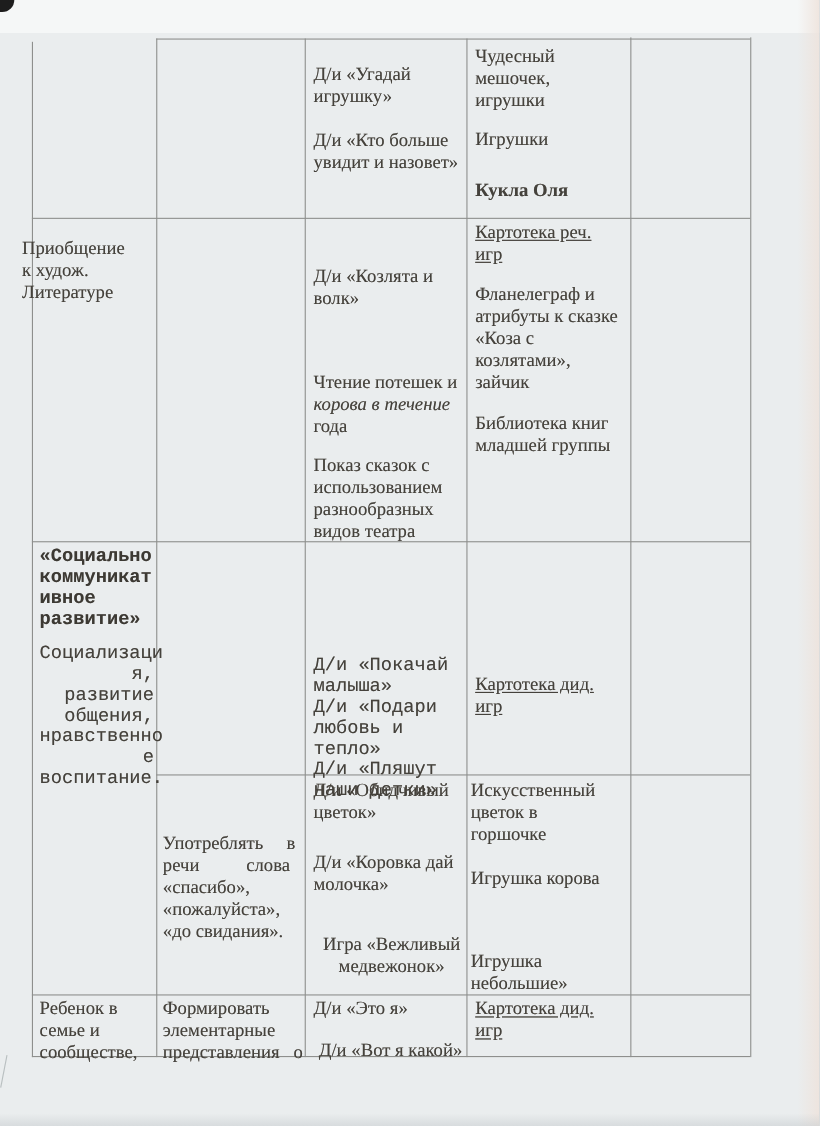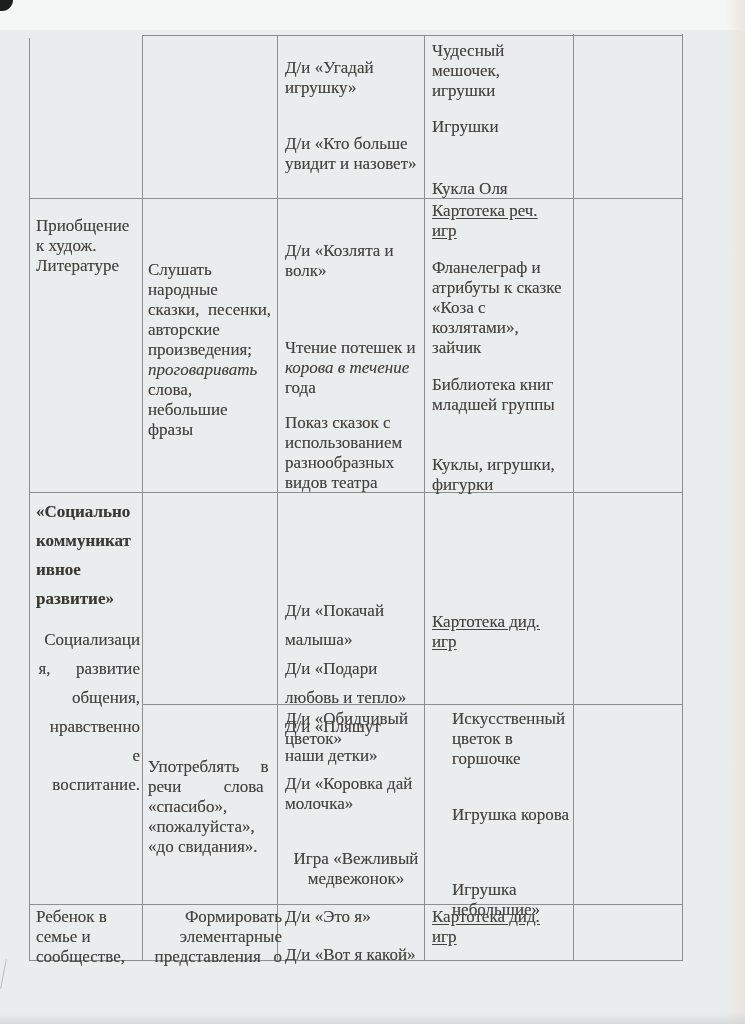--- a/index.html
+++ b/index.html
@@ -15,24 +15,24 @@
   .right-strip{position:absolute;right:0;top:0;width:20px;height:100%;background:linear-gradient(to right,rgba(239,229,222,0),rgba(238,227,220,0.9));}
   .bottom-edge{position:absolute;left:0;bottom:0;width:100%;height:12px;background:linear-gradient(to bottom,rgba(203,208,210,0),rgba(200,205,208,0.55));}
   .page-curl{position:absolute;left:3px;top:959px;width:1px;height:30px;background:#b8bebf;transform:rotate(11deg);}
   .vl{position:absolute;width:1px;background:#8e8f8d;}
   .hl{position:absolute;height:1px;background:#8e8f8d;}
   .cell{position:absolute;}
   .para{white-space:pre-wrap;}
   .it{font-style:italic;}
   .bold{font-weight:bold;color:#3c3933;}
   .ul{text-decoration:underline;text-underline-offset:2px;}
-  .lh21{line-height:29px;}
+  .lh21{line-height:19px;font-family:Liberation Mono, monospace;}
   .mt12{margin-top:12px;text-align:right;} .mt15{margin-top:15px;} .mt16{margin-top:16px;}
-  .mt17{margin-top:17px;} .mt18{margin-top:18px;} .mt20{margin-top:36px;}
-  .mt25{margin-top:25px;} .mt35{margin-top:35px;text-align:center;} .mt38{margin-top:42px;}
+  .mt17{margin-top:17px;} .mt18{margin-top:18px;text-align:center;} .mt20{margin-top:20px;}
+  .mt25{margin-top:25px;} .mt35{margin-top:35px;text-align:center;} .mt38{margin-top:26px;font-weight:bold;}
   .mt40{margin-top:40px;} .mt55{margin-top:55px;} .mt57{margin-top:57px;}
 </style>
 </head>
 <body>
 
 <div class="page">
 
   <div class="top-band"></div>
   <div class="scan-corner"></div>
   <div class="right-strip"></div>
@@ -59,35 +59,24 @@
 увидит и назовет»</div>
   </div>
   <div class="cell" style="left:432px;top:41px;width:140px;">
     <div class="para">Чудесный
 мешочек,
 игрушки</div>
     <div class="para mt16">Игрушки</div>
     <div class="para mt38">Кукла Оля</div>
   </div>
 
-  <div class="cell" style="left:36px;top:216px;width:104px;">
+  <div class="cell" style="left:20px;top:216px;width:104px;">
     <div class="para">Приобщение
 к худож.
 Литературе</div>
-  </div>
-  <div class="cell" style="left:148px;top:260px;width:128px;">
-    <div class="para"><span>Слушать
-народные
-сказки,  песенки,
-авторские
-произведения;
-</span><span class="it">проговаривать</span><span>
-слова,
-небольшие
-фразы</span></div>
   </div>
   <div class="cell" style="left:285px;top:241px;width:142px;">
     <div class="para">Д/и «Козлята и
 волк»</div>
     <div class="para mt57"><span>Чтение потешек и
 </span><span class="it">корова в течение</span><span>
 года</span></div>
     <div class="para mt15">Показ сказок с
 использованием
 разнообразных
@@ -96,22 +85,20 @@
   <div class="cell" style="left:432px;top:201px;width:142px;">
     <div class="para ul">Картотека реч.
 игр</div>
     <div class="para mt17">Фланелеграф и
 атрибуты к сказке
 «Коза с
 козлятами»,
 зайчик</div>
     <div class="para mt17">Библиотека книг
 младшей группы</div>
-    <div class="para mt40">Куклы, игрушки,
-фигурки</div>
   </div>
 
   <div class="cell lh21" style="left:36px;top:497px;width:104px;">
     <div class="para bold">«Социально
 коммуникат
 ивное
 развитие»</div>
     <div class="para mt12">Социализаци
 я,      развитие
 общения,
@@ -141,35 +128,35 @@
 «до свидания».</div>
   </div>
   <div class="cell" style="left:285px;top:709px;width:142px;">
     <div class="para">Д/и «Обидчивый
 цветок»</div>
     <div class="para mt25">Д/и «Коровка дай
 молочка»</div>
     <div class="para mt35">Игра «Вежливый
 медвежонок»</div>
   </div>
-  <div class="cell" style="left:452px;top:709px;width:140px;">
+  <div class="cell" style="left:428px;top:709px;width:140px;">
     <div class="para">Искусственный
 цветок в
 горшочке</div>
     <div class="para mt20">Игрушка корова</div>
     <div class="para mt55">Игрушка
 небольшие»</div>
   </div>
 
   <div class="cell" style="left:36px;top:907px;width:106px;">
     <div class="para">Ребенок в
 семье и
 сообществе,</div>
   </div>
-  <div class="cell" style="left:148px;top:907px;width:134px;text-align:right;">
+  <div class="cell" style="left:148px;top:907px;width:134px;">
     <div class="para">Формировать
 элементарные
 представления   о</div>
   </div>
   <div class="cell" style="left:285px;top:907px;width:140px;">
     <div class="para">Д/и «Это я»</div>
     <div class="para mt18">Д/и «Вот я какой»</div>
   </div>
   <div class="cell" style="left:432px;top:907px;width:140px;">
     <div class="para ul">Картотека дид.

